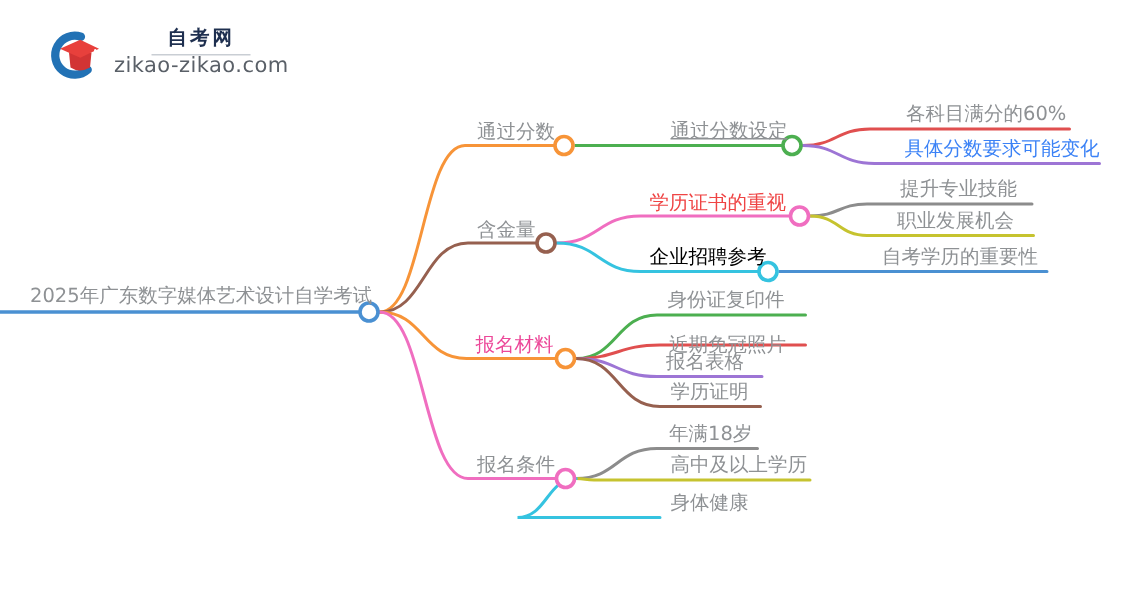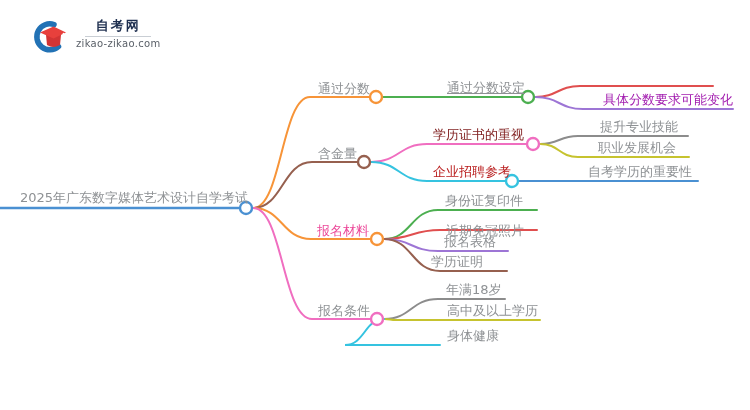--- a/index.html
+++ b/index.html
@@ -31,21 +31,21 @@
     line-height: 15px;
     padding: 0 2px 2px 2px;
   }
   .logo-divider {
     width: 66px;
     height: 1px;
     background: #c9ced4;
     margin: 1px 0 2px 0;
   }
   .logo-domain {
-    font-size: 10px;
+    font-size: 14px;
     color: #5a6068;
     letter-spacing: 0.3px;
     line-height: 10px;
     white-space: nowrap;
   }
 
   
   #mm-svg { position: absolute; left: 0; top: 0; }
   #labels { position: absolute; left: 0; top: 0; width: 100%; height: 100%; pointer-events: none; }
   .node-label {
@@ -105,30 +105,31 @@
       <circle cx="533" cy="144" r="6" fill="#ffffff" stroke="#f06ec0" stroke-width="2.4"></circle>
       <circle cx="512" cy="181" r="6" fill="#ffffff" stroke="#35c3e0" stroke-width="2.4"></circle>
       <circle cx="377" cy="239" r="6" fill="#ffffff" stroke="#f79438" stroke-width="2.4"></circle>
       <circle cx="377" cy="319" r="6" fill="#ffffff" stroke="#f06ec0" stroke-width="2.4"></circle>
     </svg>
 
   <div id="labels">
       <div class="node-label" style="left: 20px; top: 190px; color: rgb(142, 145, 148);">2025年广东数字媒体艺术设计自学考试</div>
       <div class="node-label" style="left: 318px; top: 81px; color: rgb(142, 145, 148);">通过分数</div>
       <div class="node-label" style="left: 447px; top: 80px; color: rgb(142, 145, 148); text-decoration: underline;">通过分数设定</div>
-      <div class="node-label" style="left: 603px; top: 92px; color: #a21caf;">具体分数要求可能变化</div>
+      <div class="node-label" style="left: 604px; top: 69px; color: rgb(142, 145, 148);">各科目满分的60%</div>
+      <div class="node-label" style="left: 603px; top: 92px; color: #3b82f6;">具体分数要求可能变化</div>
       <div class="node-label" style="left: 318px; top: 146px; color: rgb(142, 145, 148);">含金量</div>
-      <div class="node-label" style="left: 433px; top: 127px; color: #7f1d1d; font-family: Liberation Serif, serif;">学历证书的重视</div>
+      <div class="node-label" style="left: 433px; top: 127px; color: #ef4444; font-family: Liberation Serif, serif;">学历证书的重视</div>
       <div class="node-label" style="left: 600px; top: 119px; color: rgb(142, 145, 148);">提升专业技能</div>
       <div class="node-label" style="left: 598px; top: 140px; color: rgb(142, 145, 148);">职业发展机会</div>
-      <div class="node-label" style="left: 433px; top: 164px; color: #b91c1c;">企业招聘参考</div>
+      <div class="node-label" style="left: 433px; top: 164px; color: #000000;">企业招聘参考</div>
       <div class="node-label" style="left: 588px; top: 164px; color: rgb(142, 145, 148);">自考学历的重要性</div>
       <div class="node-label" style="left: 317px; top: 223px; color: #ec4899;">报名材料</div>
       <div class="node-label" style="left: 445px; top: 193px; color: rgb(142, 145, 148);">身份证复印件</div>
       <div class="node-label" style="left: 446px; top: 223px; color: rgb(142, 145, 148);">近期免冠照片</div>
       <div class="node-label" style="left: 444px; top: 234px; color: rgb(142, 145, 148);">报名表格</div>
-      <div class="node-label" style="left: 431px; top: 254px; color: rgb(142, 145, 148);">学历证明</div>
+      <div class="node-label" style="left: 447px; top: 254px; color: rgb(142, 145, 148);">学历证明</div>
       <div class="node-label" style="left: 318px; top: 303px; color: rgb(142, 145, 148); text-align: right;">报名条件</div>
       <div class="node-label" style="left: 446px; top: 282px; color: rgb(142, 145, 148);">年满18岁</div>
       <div class="node-label" style="left: 447px; top: 303px; color: rgb(142, 145, 148);">高中及以上学历</div>
       <div class="node-label" style="left: 447px; top: 328px; color: rgb(142, 145, 148);">身体健康</div>
     </div>
 </div>
 
 </body></html>

